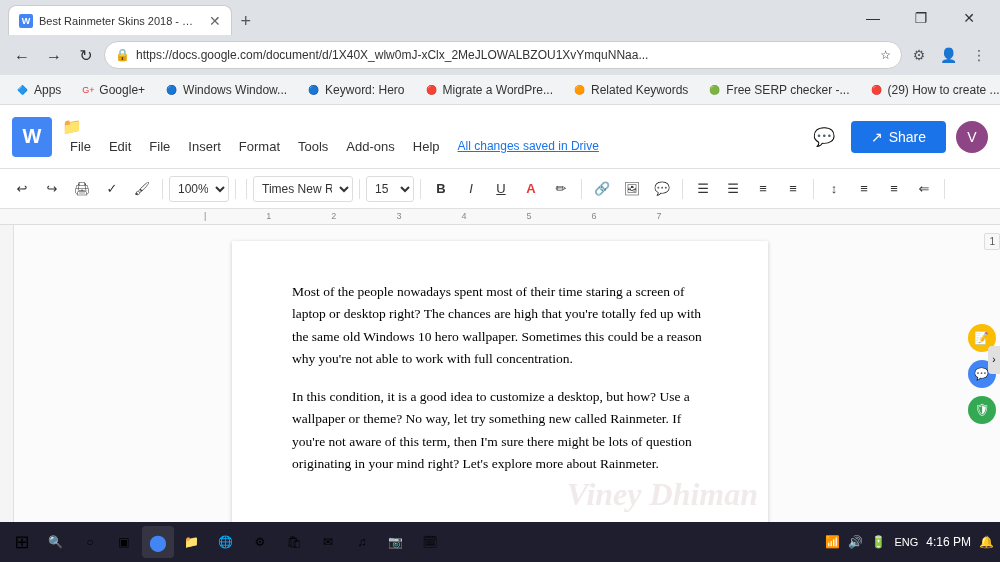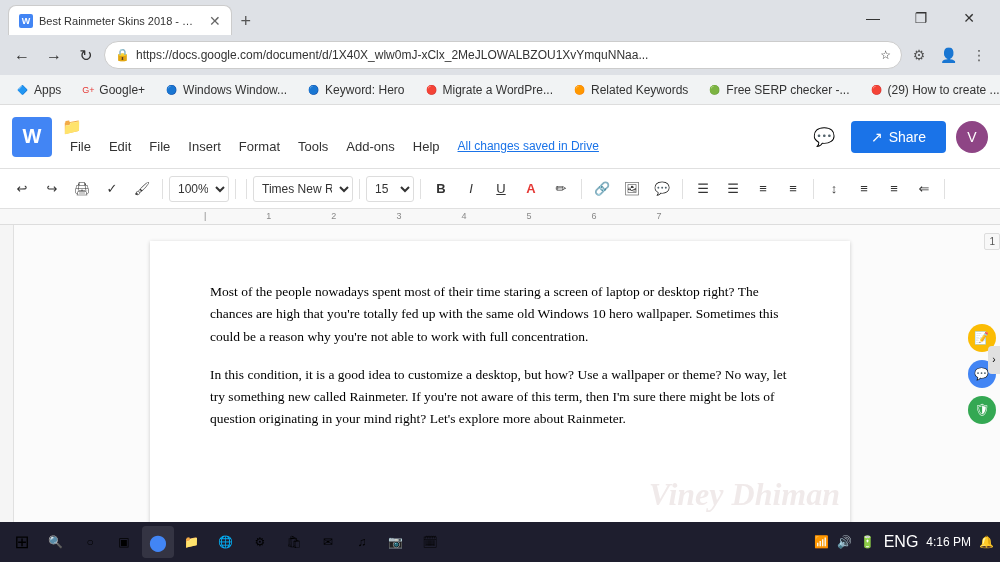--- a/index.html
+++ b/index.html
@@ -518,21 +518,21 @@
     <span style="margin-left:60px;">5</span>
     <span style="margin-left:60px;">6</span>
     <span style="margin-left:60px;">7</span>
   </div>
 </div>
 
 <div class="doc-canvas-wrapper" style="position:relative; background:#fbfbfb; display:flex; justify-content:center; overflow:hidden; flex:1; padding-top:16px; height:calc(562px - 35px - 40px - 30px - 64px - 40px - 16px - 40px);">
 
   <div style="position:absolute; left:0; top:0; width:14px; height:100%; background:#f5f5f5; border-right:1px solid #e0e0e0;"></div>
 
-  <div class="doc-page" style="position:relative; background:#fff; width:700px; box-shadow:0 1px 4px rgba(0,0,0,0.2); padding:40px 60px; font-family:'Times New Roman',serif; font-size:13.5px; line-height:1.65; color:#000;">
+  <div class="doc-page" style="position:relative; background:#fff; width:536px; box-shadow:0 1px 4px rgba(0,0,0,0.2); padding:40px 60px; font-family:'Times New Roman',serif; font-size:13.5px; line-height:1.65; color:#000;">
     <div class="doc-content">
       <p>Most of the people nowadays spent most of their time staring a screen of laptop or desktop right? The chances are high that you're totally fed up with the same old Windows 10 hero wallpaper. Sometimes this could be a reason why you're not able to work with full concentration.</p>
       <p>In this condition, it is a good idea to customize a desktop, but how? Use a wallpaper or theme? No way, let try something new called Rainmeter. If you're not aware of this term, then I'm sure there might be lots of question originating in your mind right? Let's explore more about Rainmeter.</p>
 
     </div>
     <div class="watermark" style="position:absolute; bottom:20px; right:10px; font-size:32px; font-family:'Georgia',serif; color:rgba(180,150,150,0.2); font-style:italic; font-weight:bold; pointer-events:none;">Viney Dhiman</div>
   </div>
 
   <div style="position:absolute; right:4px; top:50%; transform:translateY(-50%); display:flex; flex-direction:column; gap:8px;">
     <button style="width:28px;height:28px;border-radius:50%;border:none;background:#fbbc04;cursor:pointer;font-size:12px;">📝</button>
@@ -564,19 +564,19 @@
     <div style="width:32px;height:32px;display:flex;align-items:center;justify-content:center;cursor:pointer;border-radius:4px;">🛍</div>
     <div style="width:32px;height:32px;display:flex;align-items:center;justify-content:center;cursor:pointer;border-radius:4px;">✉</div>
     <div style="width:32px;height:32px;display:flex;align-items:center;justify-content:center;cursor:pointer;border-radius:4px;">♫</div>
     <div style="width:32px;height:32px;display:flex;align-items:center;justify-content:center;cursor:pointer;border-radius:4px;">📷</div>
     <div style="width:32px;height:32px;display:flex;align-items:center;justify-content:center;cursor:pointer;border-radius:4px;">🗓</div>
   </div>
   <div style="margin-left:auto;display:flex;align-items:center;gap:8px;color:white;">
     <span style="font-size:12px;">📶</span>
     <span style="font-size:12px;">🔊</span>
     <span style="font-size:12px;">🔋</span>
-    <span style="font-size:16px;text-align:center;">ENG</span>
+    <span style="font-size:11px;text-align:center;">ENG</span>
     <div style="text-align:right;">
       <div style="font-size:12px;color:white;">4:16 PM</div>
     </div>
     <span style="font-size:12px;">🔔</span>
   </div>
 </div>
 
 </body></html>

